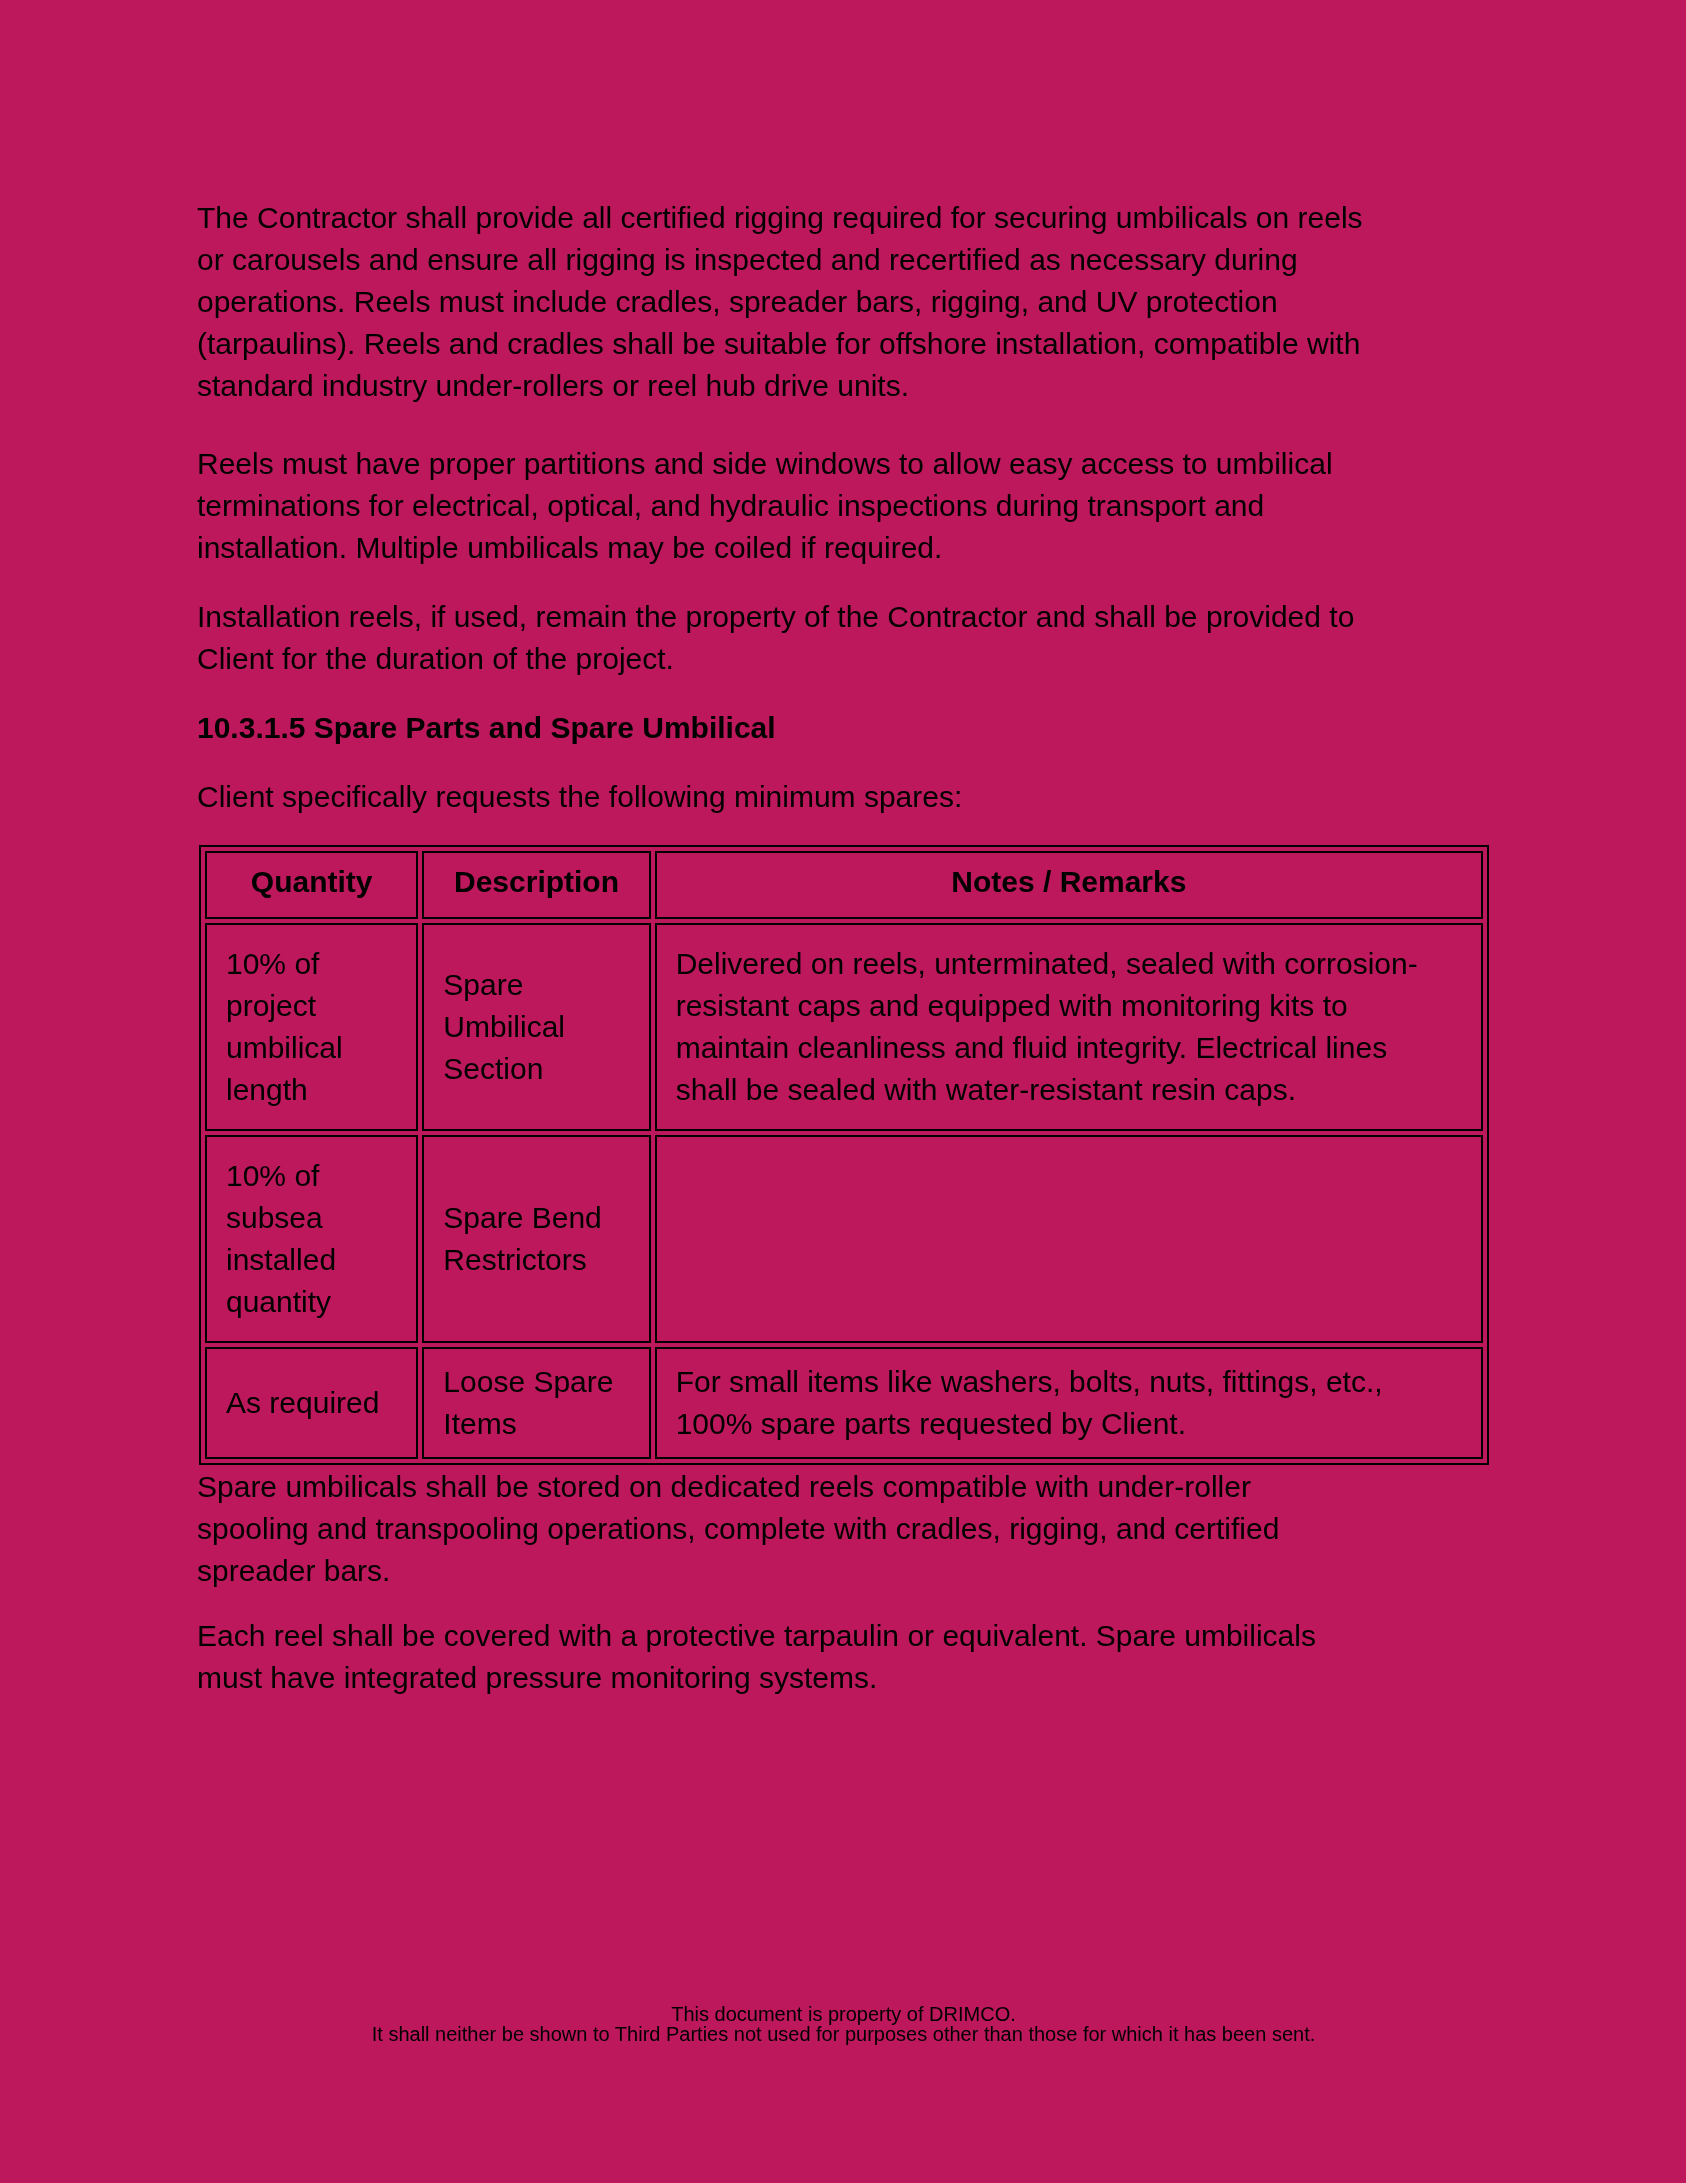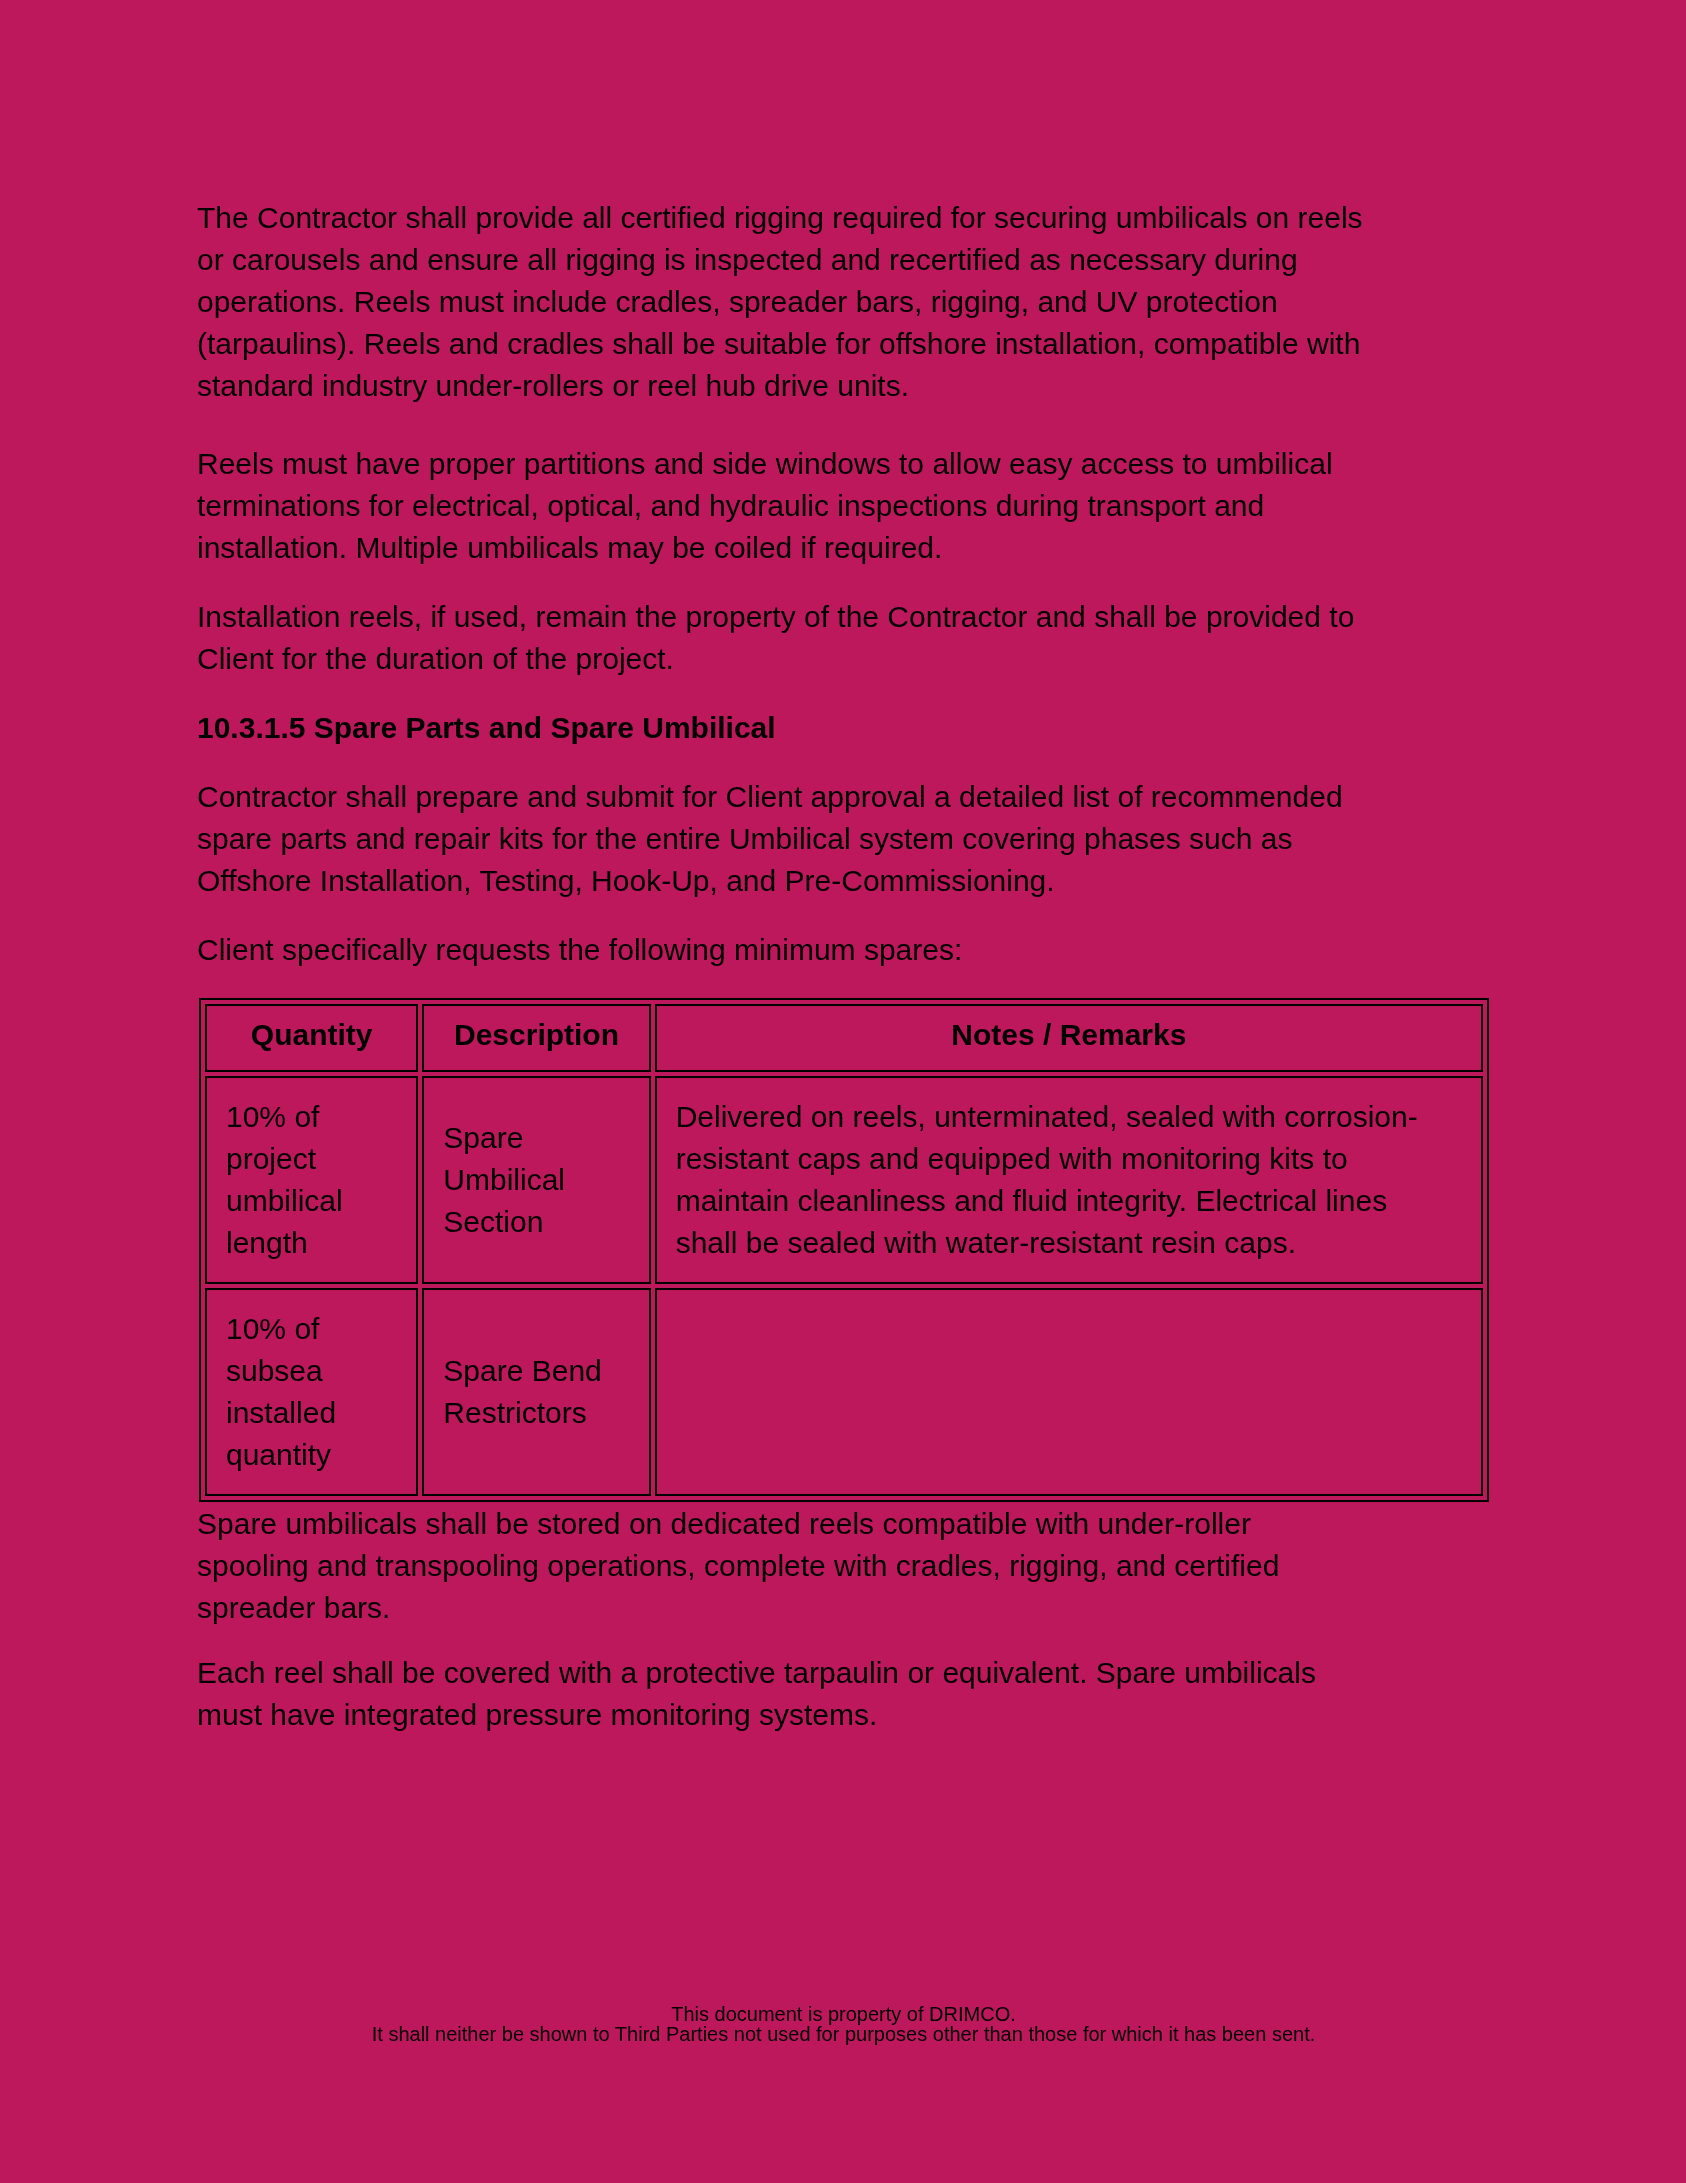--- a/index.html
+++ b/index.html
@@ -88,23 +88,20 @@
 
     <p class="body">Reels must have proper partitions and side windows to allow easy access to umbilical
 terminations for electrical, optical, and hydraulic inspections during transport and
 installation. Multiple umbilicals may be coiled if required.</p>
 
     <p class="body">Installation reels, if used, remain the property of the Contractor and shall be provided to
 Client for the duration of the project.</p>
 
     <h3 class="heading">10.3.1.5 Spare Parts and Spare Umbilical</h3>
 
-    <p class="body">Contractor shall prepare and submit for Client approval a detailed list of recommended
-spare parts and repair kits for the entire Umbilical system covering phases such as
-Offshore Installation, Testing, Hook-Up, and Pre-Commissioning.</p>
 
     <p class="body">Client specifically requests the following minimum spares:</p>
 
     <table class="spares">
       <colgroup>
         <col style="width:213px">
         <col style="width:228px">
         <col style="width:827px">
       </colgroup>
       <tbody>
@@ -128,20 +125,27 @@
         </tr>
         <tr class="row-2">
           <td>10% of
 subsea
 installed
 quantity</td>
           <td>Spare Bend
 Restrictors</td>
           <td></td>
         </tr>
+        <tr class="row-3">
+          <td>As required</td>
+          <td>Loose Spare
+Items</td>
+          <td>For small items like washers, bolts, nuts, fittings, etc.,
+100% spare parts requested by Client.</td>
+        </tr>
       </tbody>
     </table>
 
     <p class="body after-table">Spare umbilicals shall be stored on dedicated reels compatible with under-roller
 spooling and transpooling operations, complete with cradles, rigging, and certified
 spreader bars.</p>
 
     <p class="body">Each reel shall be covered with a protective tarpaulin or equivalent. Spare umbilicals
 must have integrated pressure monitoring systems.</p>
 

